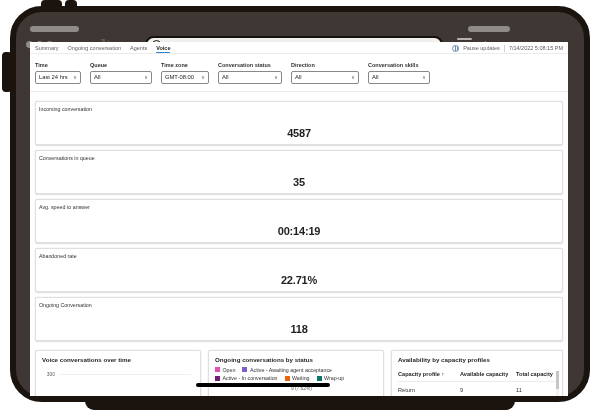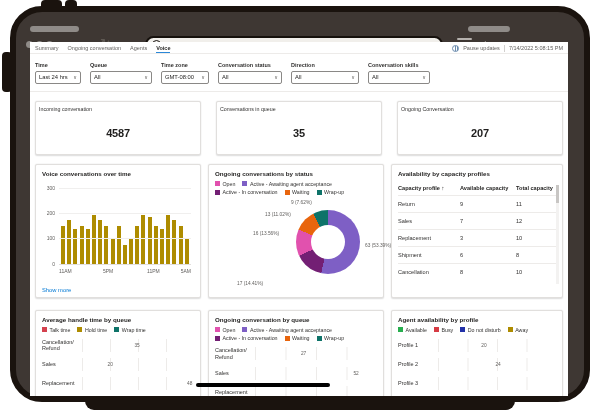--- a/index.html
+++ b/index.html
@@ -37,21 +37,21 @@
   .pause-ico{width:7px;height:7px;border:1px solid #6b8cae;border-radius:50%;background:linear-gradient(90deg,transparent 0 2px,#6b8cae 2px 3px,transparent 3px 4px,#6b8cae 4px 5px,transparent 5px);box-sizing:border-box;}
   .vdiv{width:1px;height:7px;background:#d2d0ce;}
 
   .filters{display:flex;gap:9px;padding:8px 5px 7px;}
   .filter label{display:block;font-size:5.5px;font-weight:bold;color:#323130;margin-bottom:2.5px;}
   .dd{height:13px;border:1px solid #8a8886;border-radius:2px;background:#fff;display:flex;align-items:center;justify-content:space-between;padding:0 3px;box-sizing:border-box;font-size:5.8px;color:#201f1e;}
   .chev{color:#605e5c;font-size:5px;}
 
   .hr{height:1px;background:#edebe9;margin:0;}
 
-  .kpis{display:flex;gap:15px;padding:0 5px;margin-top:9px;}
+  .kpis{display:flex;gap:5px;padding:0 5px;margin-top:9px;flex-direction:column;}
   .kpi{flex:1;border:1px solid #e1dfdd;border-radius:2px;background:#fff;box-shadow:0 .5px 1.5px rgba(0,0,0,.14);padding:4px 3px 5px;height:54px;box-sizing:border-box;}
   .kpi .lab{font-size:5.3px;color:#323130;line-height:1.3;min-height:15px;}
   .kpi .val{font-size:11px;font-weight:600;color:#201f1e;text-align:center;margin-top:6px;letter-spacing:-.2px;white-space:nowrap;}
 
   .grid{display:grid;gap:7px;padding:0 5px;}
   .row1{grid-template-columns:166px 176px 172px;margin-top:9px;}
   .row2{grid-template-columns:166px 176px 172px;margin-top:12px;}
   .card{border:1px solid #e1dfdd;border-radius:2px;background:#fff;box-shadow:0 .5px 1.5px rgba(0,0,0,.14);padding:5px 6px;position:relative;box-sizing:border-box;}
   .row1 .card{height:134px;}
   .row2 .card{height:112px;}
@@ -192,22 +192,30 @@
     <div class="kpis" id="kpis">
         <div class="kpi">
           <div class="lab">Incoming conversation</div>
           <div class="val">4587</div>
         </div>
         <div class="kpi">
           <div class="lab">Conversations in queue</div>
           <div class="val">35</div>
         </div>
         <div class="kpi">
+          <div class="lab">Avg. speed to answer</div>
+          <div class="val">00:14:19</div>
+        </div>
+        <div class="kpi">
+          <div class="lab">Abandoned rate</div>
+          <div class="val">22.71%</div>
+        </div>
+        <div class="kpi">
           <div class="lab">Ongoing Conversation</div>
-          <div class="val">207</div>
+          <div class="val">118</div>
         </div>
       </div>
 
     <div class="grid row1">
       <div class="card">
         <div class="ctitle">Voice conversations over time</div>
         <div class="vchart" id="vchart">
             <div class="vplot">
               <div class="vbars">
                 <div class="vbar" style="height: 38px; background: rgb(174, 140, 0);"></div>

